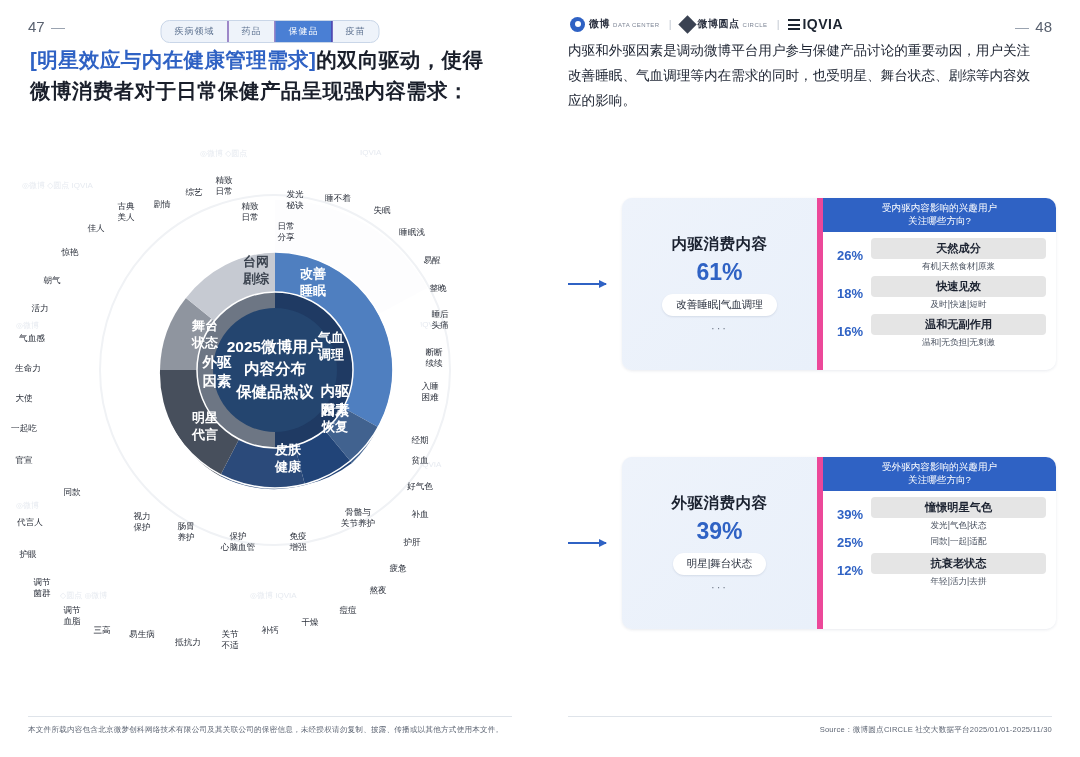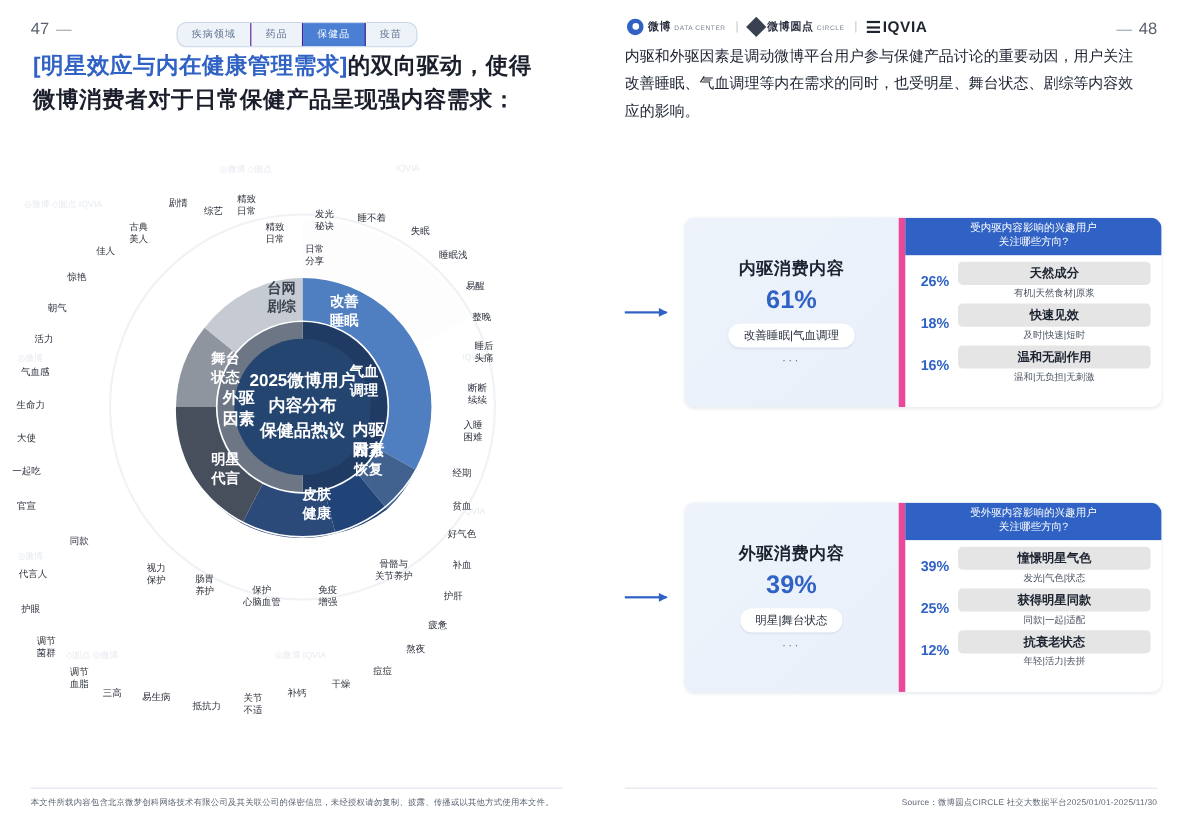--- a/index.html
+++ b/index.html
@@ -393,21 +393,21 @@
         <div class="leaf" style="left:292px; top:40px;">失眠</div>
         <div class="leaf" style="left:322px; top:62px;">睡眠浅</div>
         <div class="leaf" style="left:342px; top:90px;">易醒</div>
         <div class="leaf" style="left:348px; top:118px;">整晚</div>
         <div class="leaf" style="left:350px; top:150px;">睡后
 头痛</div>
         <div class="leaf" style="left:344px; top:188px;">断断
 续续</div>
         <div class="leaf" style="left:340px; top:222px;">入睡
 困难</div>
-        <div class="leaf" style="left:330px; top:260px;">经期</div>
+        <div class="leaf" style="left:330px; top:270px;">经期</div>
         <div class="leaf" style="left:330px; top:290px;">贫血</div>
         <div class="leaf" style="left:330px; top:316px;">好气色</div>
         <div class="leaf" style="left:330px; top:344px;">补血</div>
         <div class="leaf" style="left:322px; top:372px;">护肝</div>
         <div class="leaf" style="left:308px; top:398px;">疲惫</div>
         <div class="leaf" style="left:288px; top:420px;">熬夜</div>
         <div class="leaf" style="left:258px; top:440px;">痘痘</div>
         <div class="leaf" style="left:220px; top:452px;">干燥</div>
         <div class="leaf" style="left:180px; top:460px;">补钙</div>
         <div class="leaf" style="left:140px; top:470px;">关节
@@ -426,21 +426,21 @@
         <div class="leaf" style="left:-66px; top:258px;">一起吃</div>
         <div class="leaf" style="left:-66px; top:228px;">大使</div>
         <div class="leaf" style="left:-62px; top:198px;">生命力</div>
         <div class="leaf" style="left:-58px; top:168px;">气血感</div>
         <div class="leaf" style="left:-50px; top:138px;">活力</div>
         <div class="leaf" style="left:-38px; top:110px;">朝气</div>
         <div class="leaf" style="left:-20px; top:82px;">惊艳</div>
         <div class="leaf" style="left:6px;   top:58px;">佳人</div>
         <div class="leaf" style="left:36px;  top:42px;">古典
 美人</div>
-        <div class="leaf" style="left:72px;  top:15px;">剧情</div>
+        <div class="leaf" style="left:72px;  top:34px;">剧情</div>
         <div class="leaf" style="left:104px; top:22px;">综艺</div>
         <div class="leaf" style="left:134px; top:16px;">精致
 日常</div>
 
         <div class="leaf" style="left:120px; top:48px;"> </div>
         <div class="leaf" style="left:196px; top:62px;">日常
 分享</div>
         <div class="leaf" style="left:52px;  top:352px;">视力
 保护</div>
         <div class="leaf" style="left:96px;  top:362px;">肠胃
@@ -545,21 +545,20 @@
           <div class="row">
             <div class="pc">39%</div>
             <div class="col">
               <div class="chip">憧憬明星气色</div>
               <div class="sub">发光|气色|状态</div>
             </div>
           </div>
           <div class="row">
             <div class="pc">25%</div>
             <div class="col">
-              <div class="chip">获得明星同款</div>
               <div class="sub">同款|一起|适配</div>
             </div>
           </div>
           <div class="row">
             <div class="pc">12%</div>
             <div class="col">
               <div class="chip">抗衰老状态</div>
               <div class="sub">年轻|活力|去拼</div>
             </div>
           </div>

